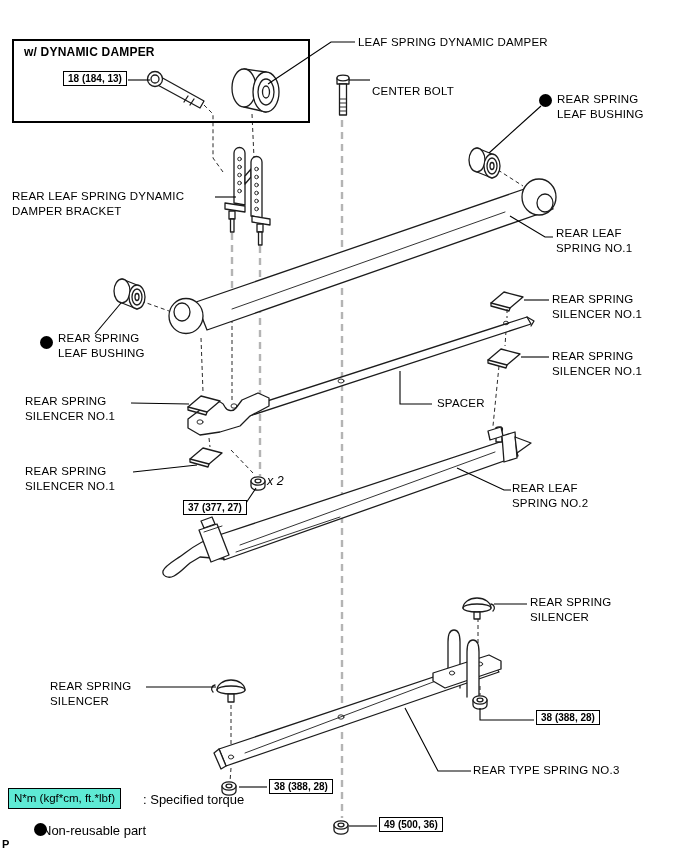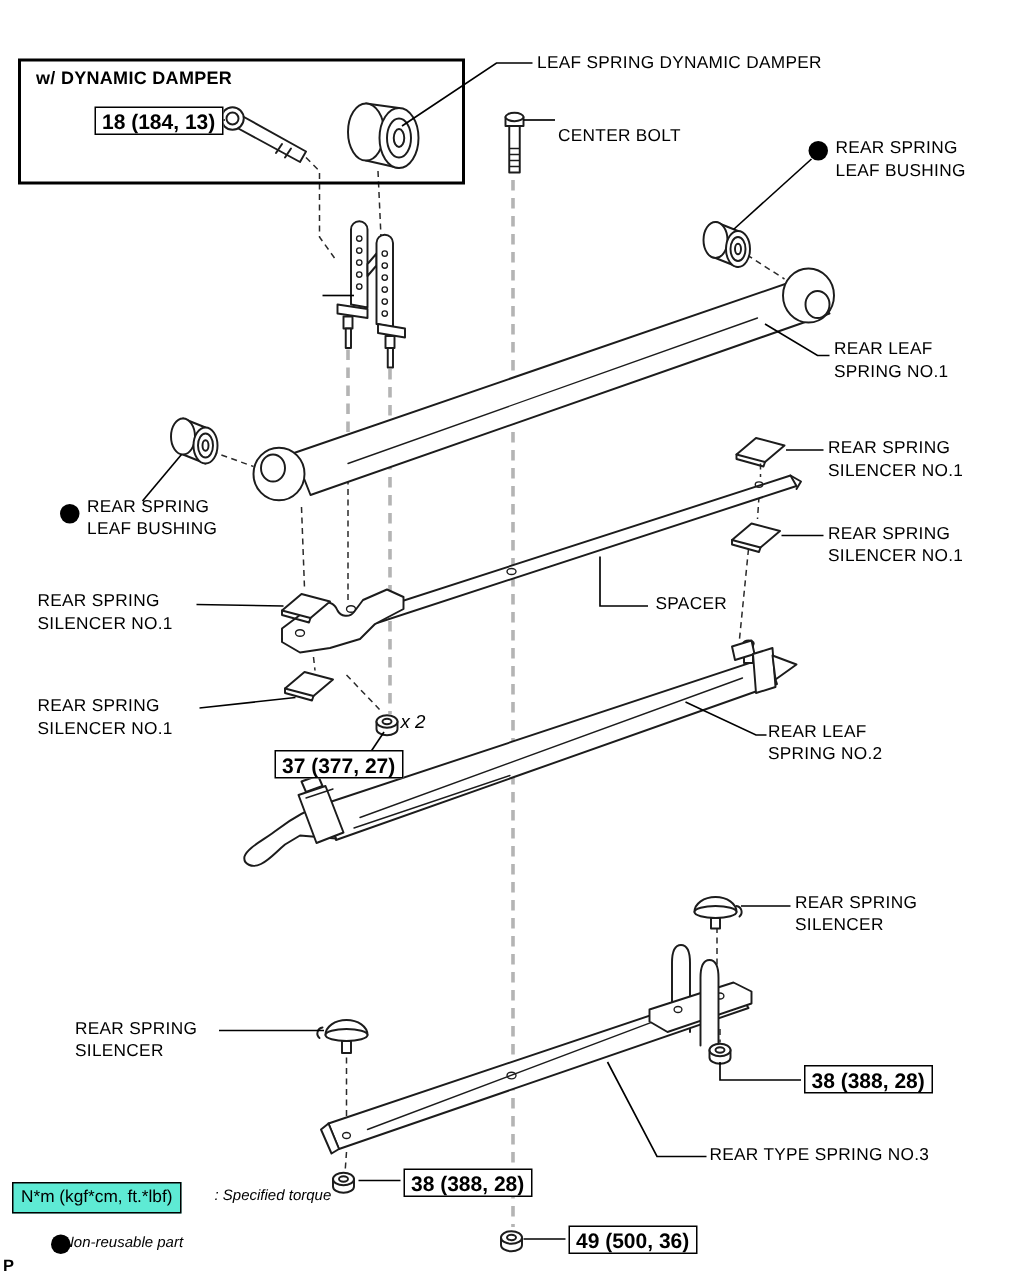--- a/index.html
+++ b/index.html
@@ -3,27 +3,27 @@
 <meta charset="utf-8">
 <style>
   html,body{margin:0;padding:0;background:#fff;}
   #page{position:relative;width:690px;height:854px;background:#fff;overflow:hidden;
         font-family:"Liberation Sans",sans-serif;color:#000;}
   #art{position:absolute;left:0;top:0;}
   .callout{position:absolute;font-size:11.5px;line-height:1.28;white-space:pre-line;
            letter-spacing:.2px;color:#000;}
   .b{font-weight:bold;}
   .title{position:absolute;font-size:12.5px;font-weight:bold;letter-spacing:.2px;}
-  .tq{position:absolute;border:1.6px solid #000;background:#fff;font-size:14px;font-weight:bold;
+  .tq{position:absolute;border:1.6px solid #000;background:#fff;font-size:10px;font-weight:bold;
       line-height:1;padding:2px 4px 1px 4px;white-space:nowrap;}
   .dot{position:absolute;width:13px;height:13px;background:#000;border-radius:50%;}
   .inset-box{position:absolute;left:12px;top:39px;width:294px;height:80px;border:2px solid #000;}
   .legend-box{position:absolute;left:8px;top:788px;border:1.6px solid #000;background:#5eead4;
               font-size:11.5px;line-height:1;padding:4px 5px 3px 5px;white-space:nowrap;}
-  .plain{position:absolute;font-size:10px;white-space:nowrap;font-style:italic;}
+  .plain{position:absolute;font-size:13px;white-space:nowrap;}
   .x2{position:absolute;font-size:12.5px;white-space:nowrap;font-style:italic;}
   .pmark{position:absolute;left:2px;top:838px;font-size:11px;font-weight:bold;}
 </style>
 </head>
 <body>
 
 <div id="page">
 
 <svg id="art" width="690" height="854" viewBox="0 0 690 854">
 
@@ -265,20 +265,22 @@
 
   <div class="callout" style="left:372px;top:60px;margin-top:24px;">CENTER BOLT</div>
 
   <span class="dot" style="left:539px;top:94px;"></span>
   <div class="callout" style="left:557px;top:92px;">REAR SPRING
 LEAF BUSHING</div>
 
   <div class="callout" style="left:556px;top:226px;">REAR LEAF
 SPRING NO.1</div>
 
+  <div class="callout" style="left:12px;top:189px;">REAR LEAF SPRING DYNAMIC
+DAMPER BRACKET</div>
 
   <span class="dot" style="left:40px;top:336px;"></span>
   <div class="callout" style="left:58px;top:331px;">REAR SPRING
 LEAF BUSHING</div>
 
   <div class="callout" style="left:25px;top:394px;">REAR SPRING
 SILENCER NO.1</div>
 
   <div class="callout" style="left:25px;top:464px;">REAR SPRING
 SILENCER NO.1</div>

